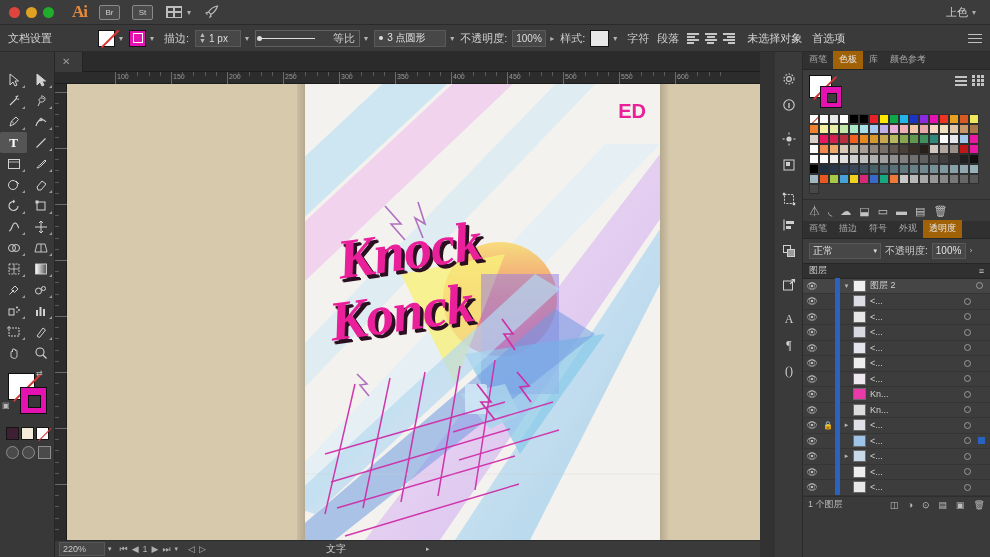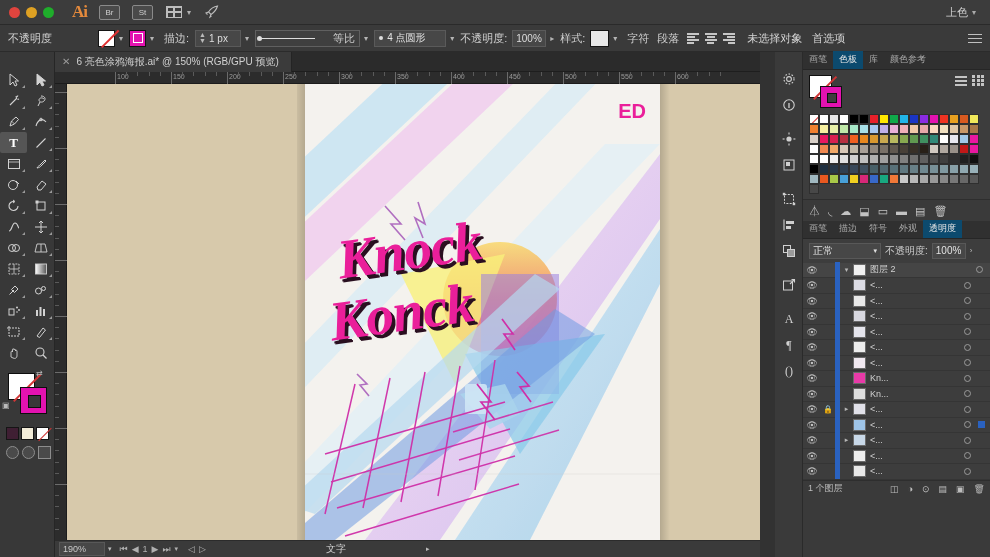--- a/index.html
+++ b/index.html
@@ -221,21 +221,21 @@
     position:absolute; left:803px; top:52px; width:187px; height:505px;
     background:#3a3a3a;
   }
   .panel-tabs {
     display:flex; align-items:flex-end; height:18px; background:#303030;
     border-bottom:1px solid #262626; font-size:9px;
   }
   .ptab {
     padding:2px 6px 3px 6px; color:#a9a9a9; white-space:nowrap;
   }
-  .ptab.active { background:#0c4a6e; color:#e6e6e6; }
+  .ptab.active { background:#a16207; color:#e6e6e6; }
   .panel-body { background:#3d3d3d; padding:5px 6px; }
 
   .swatch-head { display:flex; align-items:flex-start; justify-content:space-between; }
   .sw-big { position:relative; width:34px; height:34px; }
   .sw-big .a {
     position:absolute; left:0; top:0; width:23px; height:23px;
     background:#fff; border:1px solid #101010;
   }
   .sw-big .a::after {
     content:""; position:absolute; left:-1px; top:50%; width:32px; height:1.5px;
@@ -363,39 +363,39 @@
         <path d="M13.5 1C10 1.5 6.5 4 4.5 7l2.5 2.5C10 7.5 12.5 4.5 13.5 1z" fill="none" stroke="#bdbdbd" stroke-width="1.1"></path>
         <path d="M4.5 7L2 8l1.5 1.5M7 9.5L6 12l1.5-1" fill="none" stroke="#bdbdbd" stroke-width="1.1"></path>
       </svg>
     </div>
     <div class="spacer"></div>
     <span class="right-label">上色</span>
     <span class="mini-chev">▾</span>
   </div>
 
   <div class="controlbar">
-    <span class="cb-text" style="min-width:76px;">不透明度</span>
+    <span class="cb-text" style="min-width:76px;">文档设置</span>
     <span class="sw none" style="margin-left:14px;"></span>
     <span class="chev">▾</span>
     <span class="sw magenta"></span>
     <span class="chev">▾</span>
     <span class="cb-text" style="margin-left:4px;">描边:</span>
     <span class="strokew" style="margin-left:6px;">
       <span class="stepper">▲<br>▼</span>
       <span>1 px</span>
     </span>
     <span class="chev">▾</span>
     <span class="profile">
       <span class="ln"></span>
       <span>等比</span>
     </span>
     <span class="chev">▾</span>
     <span class="brushstyle">
       <span class="dot"></span>
-      <span>4 点圆形</span>
+      <span>3 点圆形</span>
     </span>
     <span class="chev">▾</span>
     <span class="cb-text">不透明度:</span>
     <span class="opacity-val" style="margin-left:5px;">
       <span>100%</span>
     </span>
     <span class="chev">▸</span>
     <span class="cb-text">样式:</span>
     <span class="style-sw" style="margin-left:5px;"></span>
     <span class="chev">▾</span>
@@ -427,21 +427,20 @@
     <span class="ham" style="margin-right:8px;">
       <i style="top:1px;"></i>
         <i style="top:5px;"></i>
         <i style="top:9px;"></i>
     </span>
   </div>
 
   <div class="tabbar">
     <div class="doctab">
       <span class="x">✕</span>
-      <span>6 亮色涂鸦海报.ai* @ 150% (RGB/GPU 预览)</span>
     </div>
   </div>
 
   <div class="toolbar">
     <div class="tool-grid">
       <div class="tool">
         <svg width="12" height="14" viewBox="0 0 12 14">
             <path d="M2 1 L2 12 L5 9 L7 13 L9 12 L7 8 L10.5 8 Z" fill="none" stroke="#d2d2d2" stroke-width="1"></path>
           </svg>
       </div>
@@ -1074,20 +1073,24 @@
         <span>正常</span>
         <span style="font-size:7px;">▾</span>
       </span>
       <span class="tlabel">不透明度:</span>
       <span class="tval">
         <span>100%</span>
       </span>
       <span style="font-size:8px;color:#bbb;">›</span>
     </div>
 
+    <div class="layers-head">
+      <span>图层</span>
+      <span style="font-size:9px;">≡</span>
+    </div>
     <div class="layer-list" id="layerList">
         <div class="lrow top">
           <span class="l-eye">👁</span>
           <span class="l-lock"></span>
           <span class="l-bar"></span>
           <span class="l-arrow">▾</span>
           <span class="l-thumb" style="background:#f0f0f0"></span>
           <span class="l-name">图层 2</span>
           <span class="l-circ"></span>
         </div>
@@ -1228,21 +1231,21 @@
       <span>◑</span>
       <span>⊙</span>
       <span>▤</span>
       <span>▣</span>
       <span>🗑</span>
     </div>
   </div>
 
   <div class="statusbar">
     <span class="sb-zoom">
-      <span>190%</span>
+      <span>220%</span>
     </span>
     <span style="font-size:7px;color:#bbb;margin-left:3px;">▾</span>
     <span class="sb-nav">
       <span>⏮</span>
       <span>◀</span>
       <span>1</span>
       <span>▶</span>
       <span>⏭</span>
       <span style="font-size:7px;">▾</span>
       <span style="margin-left:6px;">◁</span>

